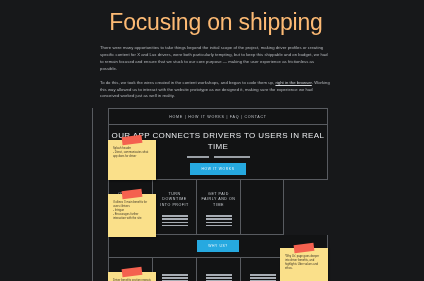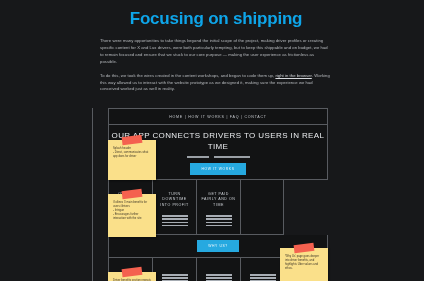--- a/index.html
+++ b/index.html
@@ -8,23 +8,23 @@
     background: #17181a;
     font-family: "Liberation Sans", sans-serif;
     overflow: hidden;
   }
   .page { position: relative; width: 424px; height: 281px; background: #17181a; }
 
   .article { position: absolute; left: 100px; top: 0; width: 232px; }
 
   .title {
     text-align: center;
-    color: #0ea5e9;
-    font-size: 17px;
-    font-weight: bold;
+    color: #fdba74;
+    font-size: 23px;
+    font-weight: normal;
     letter-spacing: -0.2px;
     padding-top: 9px;
     padding-bottom: 9px;
   }
 
   .para {
     color: #b9bcc0;
     font-size: 4.2px;
     line-height: 6.9px;
     letter-spacing: 0.05px;

